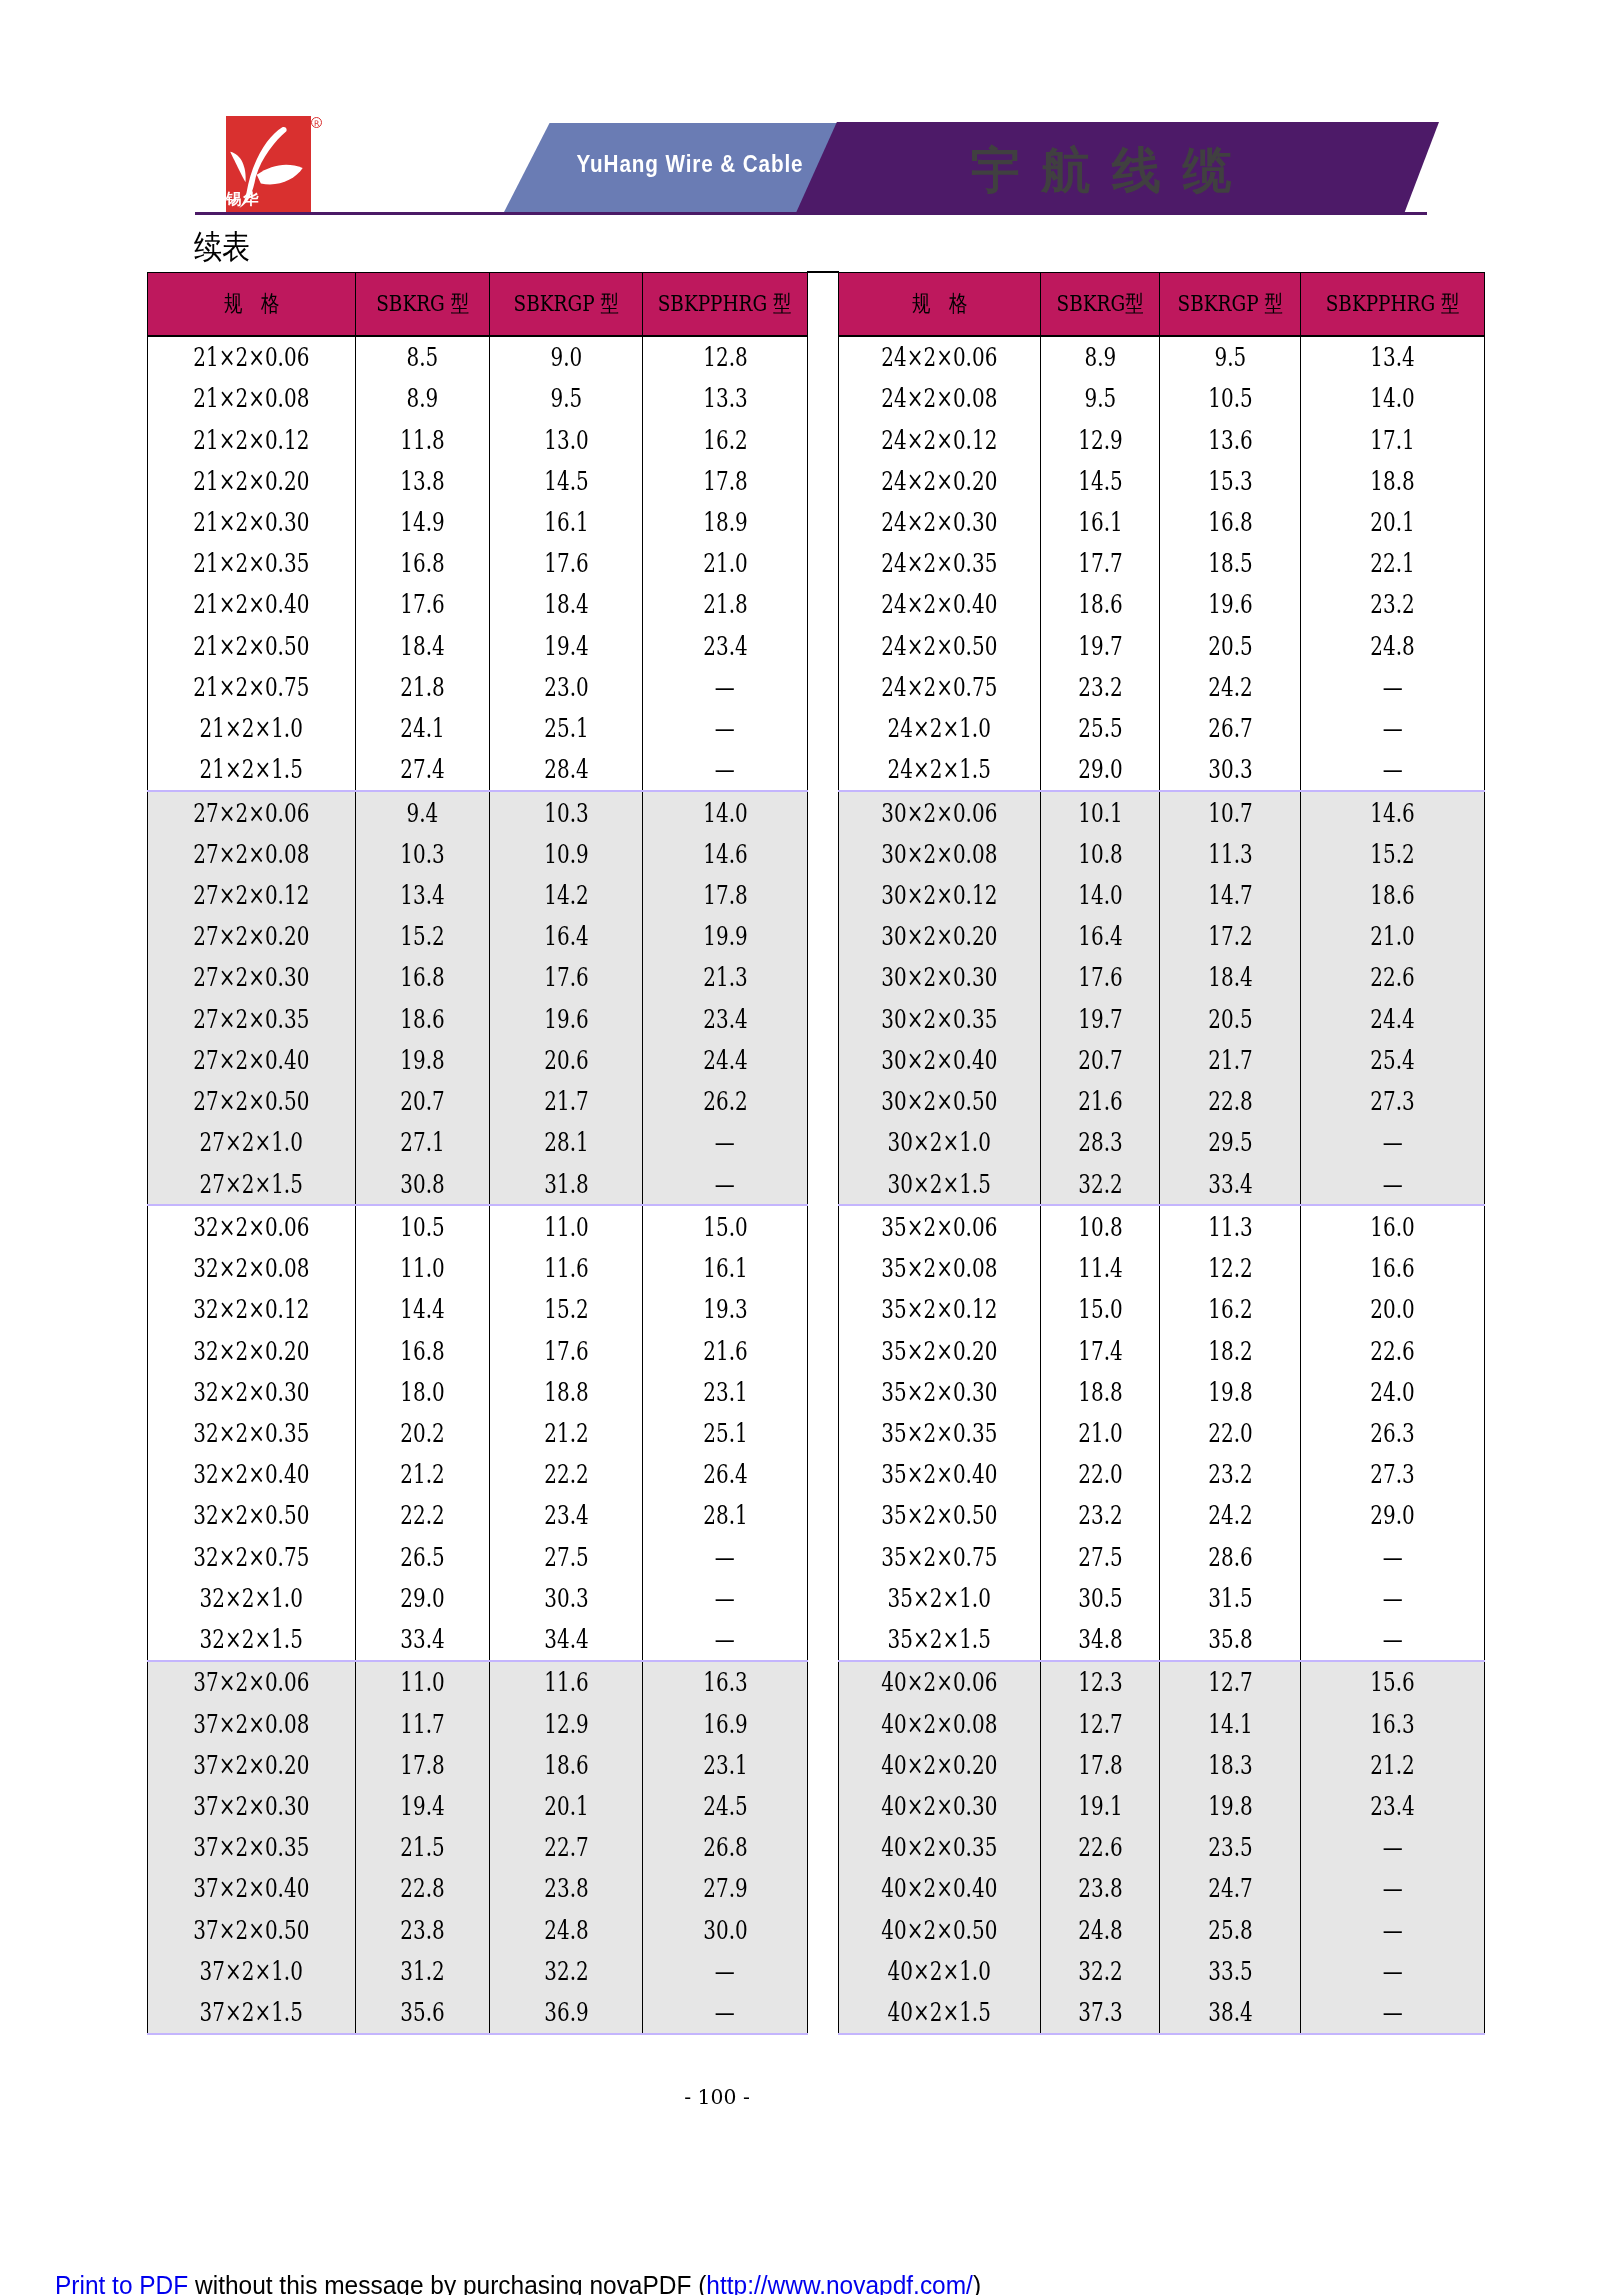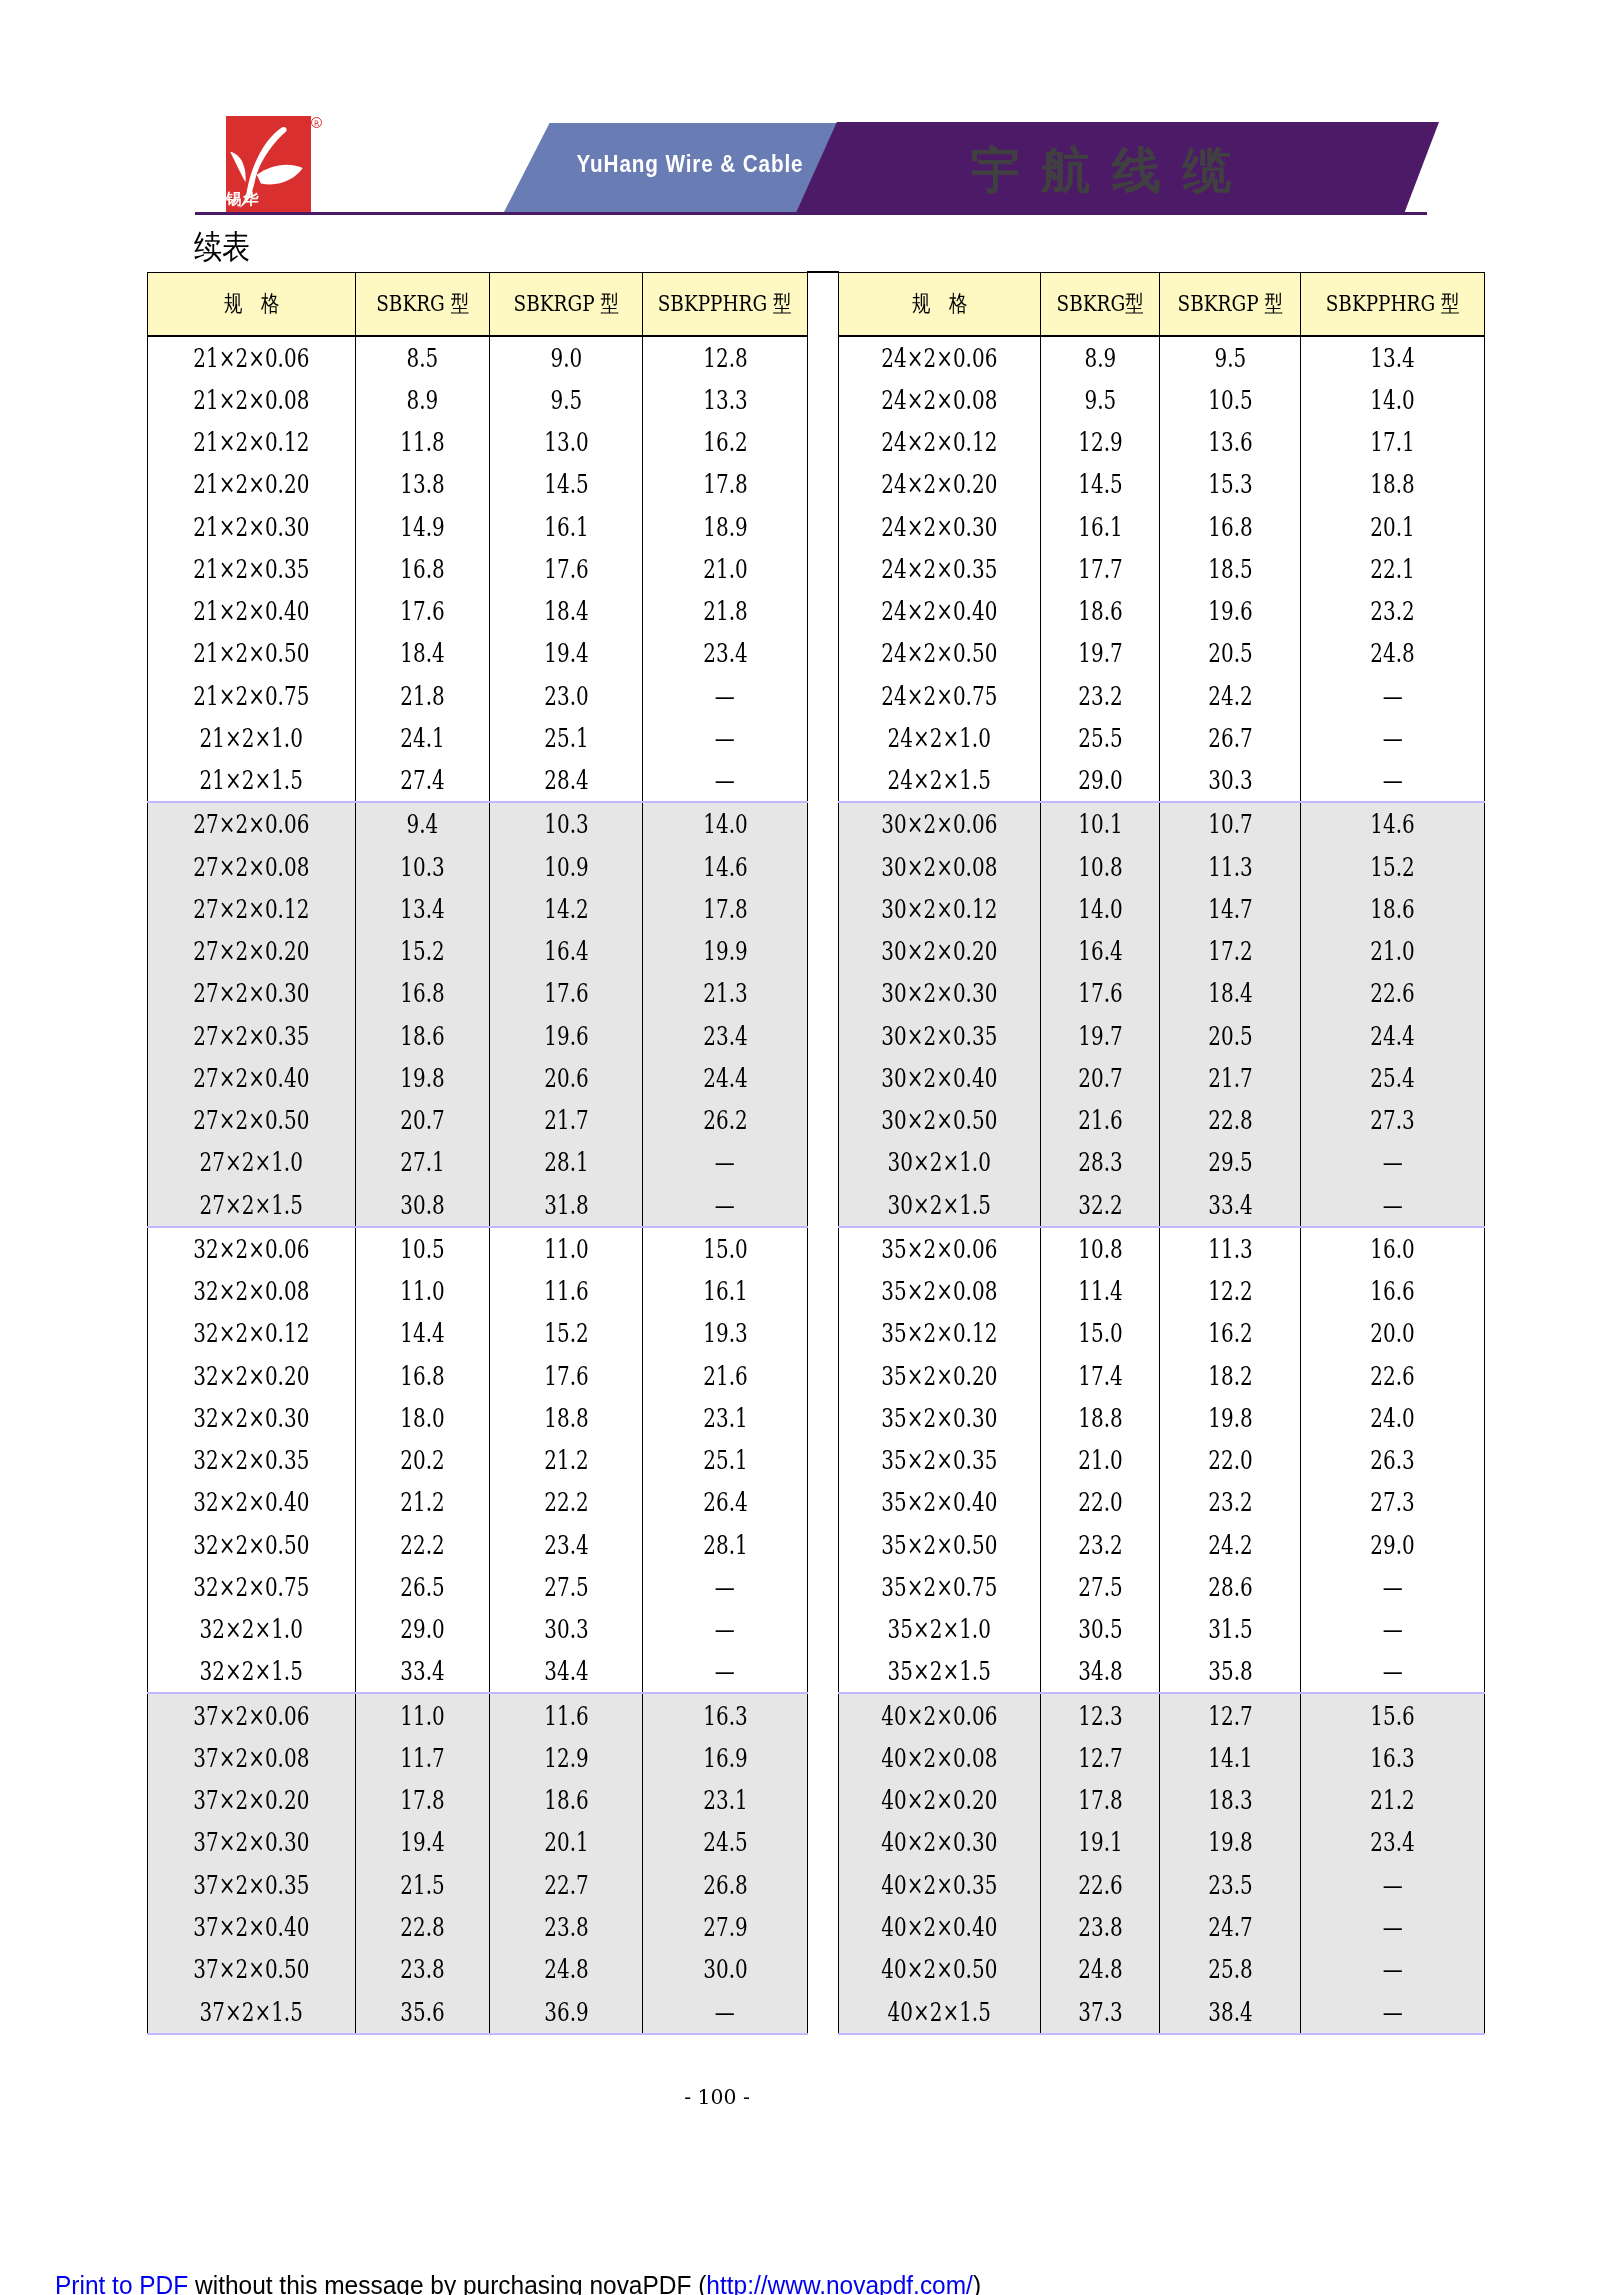--- a/index.html
+++ b/index.html
@@ -56,21 +56,21 @@
   
   #spec-table {
     left: 147px; top: 271px; width: 1336px; height: 1764px;
     border-collapse: collapse; table-layout: fixed;
   }
   #spec-table td, #spec-table th {
     border: 1.5px solid #000; padding: 0; text-align: center; vertical-align: middle;
     font-weight: normal; white-space: nowrap; overflow: hidden;
   }
   #spec-table th {
-    background: #fef9c3; height: 62px; font-size: 22.5px;
+    background: #be185d; height: 62px; font-size: 22.5px;
     font-family: "DejaVu Serif", serif;
   }
   #spec-table th span { display: inline-block; transform: scaleX(0.82); }
   #spec-table td {
     height: 37px; font-size: 25.6px; border-top: none; border-bottom: none;
     font-family: "DejaVu Serif", serif;
   }
   #spec-table td span { display: inline-block; transform: scaleX(0.78); }
   #spec-table tr.block-start td { border-top: 2px solid #000; }
   #spec-table tr.block-end td { border-bottom: 2px solid #c4b5fd; }
@@ -559,20 +559,31 @@
         <td><span>37×2×0.50</span></td>
         <td><span>23.8</span></td>
         <td><span>24.8</span></td>
         <td><span>30.0</span></td>
         <td class="gap"></td>
         <td><span>40×2×0.50</span></td>
         <td><span>24.8</span></td>
         <td><span>25.8</span></td>
         <td><span>—</span></td>
       </tr>
+      <tr class="shaded">
+        <td><span>37×2×1.0</span></td>
+        <td><span>31.2</span></td>
+        <td><span>32.2</span></td>
+        <td><span>—</span></td>
+        <td class="gap"></td>
+        <td><span>40×2×1.0</span></td>
+        <td><span>32.2</span></td>
+        <td><span>33.5</span></td>
+        <td><span>—</span></td>
+      </tr>
       <tr class="shaded block-end last">
         <td><span>37×2×1.5</span></td>
         <td><span>35.6</span></td>
         <td><span>36.9</span></td>
         <td><span>—</span></td>
         <td class="gap"></td>
         <td><span>40×2×1.5</span></td>
         <td><span>37.3</span></td>
         <td><span>38.4</span></td>
         <td><span>—</span></td>

